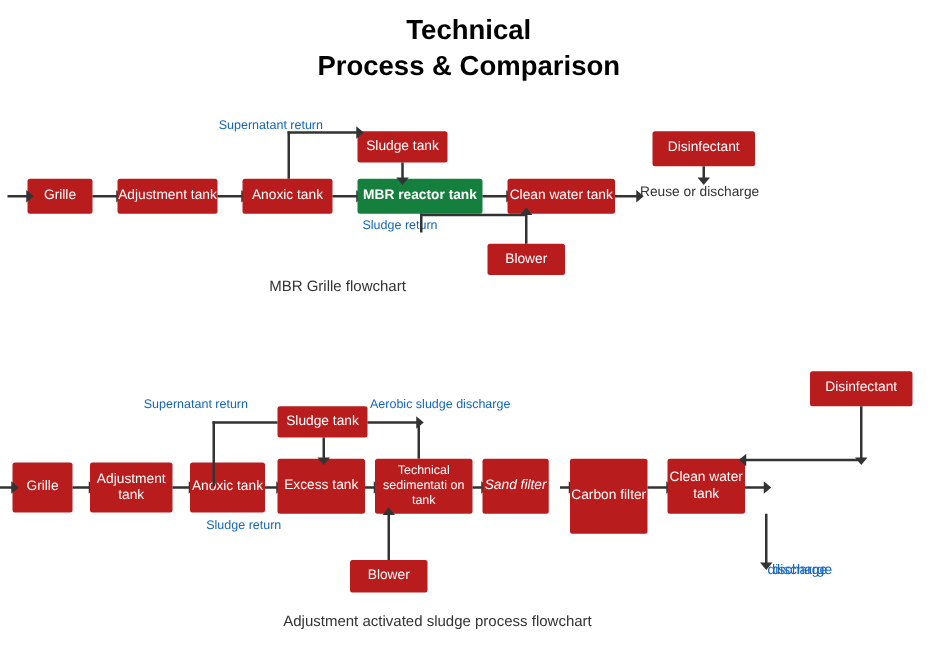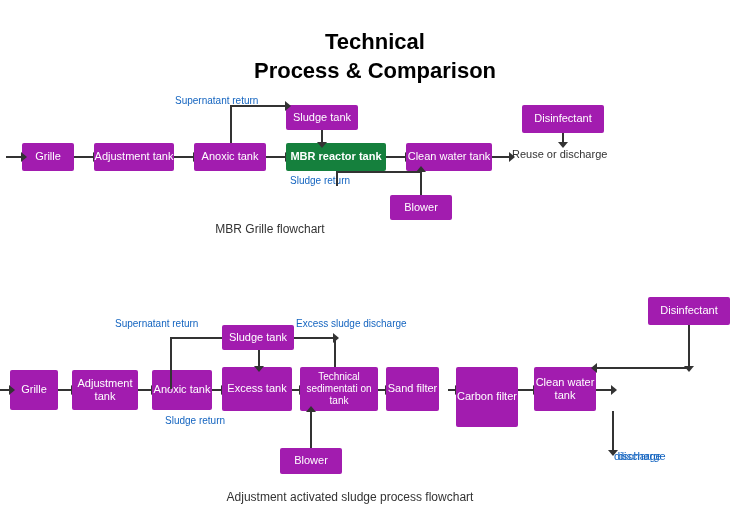--- a/index.html
+++ b/index.html
@@ -9,28 +9,28 @@
       background: #fff;
       font-family: Arial, sans-serif;
       overflow: hidden;
       position: relative;
     }
 
     h1 {
       text-align: center;
       font-size: 22px;
       font-weight: bold;
-      padding-top: 28px;
+      padding-top: 10px;
       line-height: 1.3;
       color: #000;
     }
 
     
     .box {
-      background: #a21caf;
+      background: #b91c1c;
       color: #fff;
       border: none;
       border-radius: 2px;
       font-size: 11px;
       text-align: center;
       display: flex;
       align-items: center;
       justify-content: center;
       position: absolute;
       font-weight: normal;
@@ -192,41 +192,41 @@
 <div class="arrow arrow-h arrow-head-r" style="left:212px; top:389px; width:10px;"></div>
 
 <div class="box" style="left:222px; top:367px; width:70px; height:44px; font-size:11px;">Excess tank</div>
 
 <div class="arrow arrow-h arrow-head-r" style="left:292px; top:389px; width:8px;"></div>
 
 <div class="box" style="left:300px; top:367px; width:78px; height:44px; font-size:10px;">Technical sedimentati on tank</div>
 
 <div class="arrow arrow-h arrow-head-r" style="left:378px; top:389px; width:8px;"></div>
 
-<div class="box" style="left:386px; top:367px; width:53px; height:44px; font-size:11px;">Sand filter</div>
+<div class="box" style="left:386px; top:367px; width:53px; height:44px; font-size:11px;font-style:italic;">Sand filter</div>
 
 <div class="arrow arrow-h arrow-head-r" style="left:448px; top:389px; width:8px;"></div>
 
 <div class="box" style="left:456px; top:367px; width:62px; height:60px; font-size:11px;">Carbon filter</div>
 
 <div class="arrow arrow-h arrow-head-r" style="left:518px; top:389px; width:16px;"></div>
 
 <div class="box" style="left:534px; top:367px; width:62px; height:44px; font-size:11px;">Clean water tank</div>
 
 <div class="arrow arrow-h arrow-head-r" style="left:596px; top:389px; width:16px;"></div>
 <div class="label-small" style="left:614px; top:450px; color:#1565c0; font-size:11px;">discharge</div>
 
 <div class="arrow arrow-v arrow-head-d" style="left:612px; top:411px; height:40px;"></div>
 <div class="label-small" style="left:618px; top:450px; color:#1565c0; font-size:11px;">discharge</div>
 
 <div class="box" style="left:222px; top:325px; width:72px; height:25px; font-size:11px;">Sludge tank</div>
 
 <div class="label-small" style="left:115px; top:318px;">Supernatant return</div>
 
-<div class="label-small" style="left:296px; top:318px;">Excess sludge discharge</div>
+<div class="label-small" style="left:296px; top:318px;">Aerobic sludge discharge</div>
 
 <div class="arrow arrow-h" style="left:170px; top:337px; width:52px;"></div>
 <div class="arrow arrow-v" style="left:170px; top:337px; height:52px;"></div>
 
 <div class="arrow arrow-v arrow-head-d" style="left:258px; top:350px; height:17px;"></div>
 
 <div class="arrow arrow-h arrow-head-r" style="left:294px; top:337px; width:40px;"></div>
 <div class="arrow arrow-v" style="left:334px; top:337px; height:30px;"></div>
 
 <div class="label-small" style="left:165px; top:415px;">Sludge return</div>

